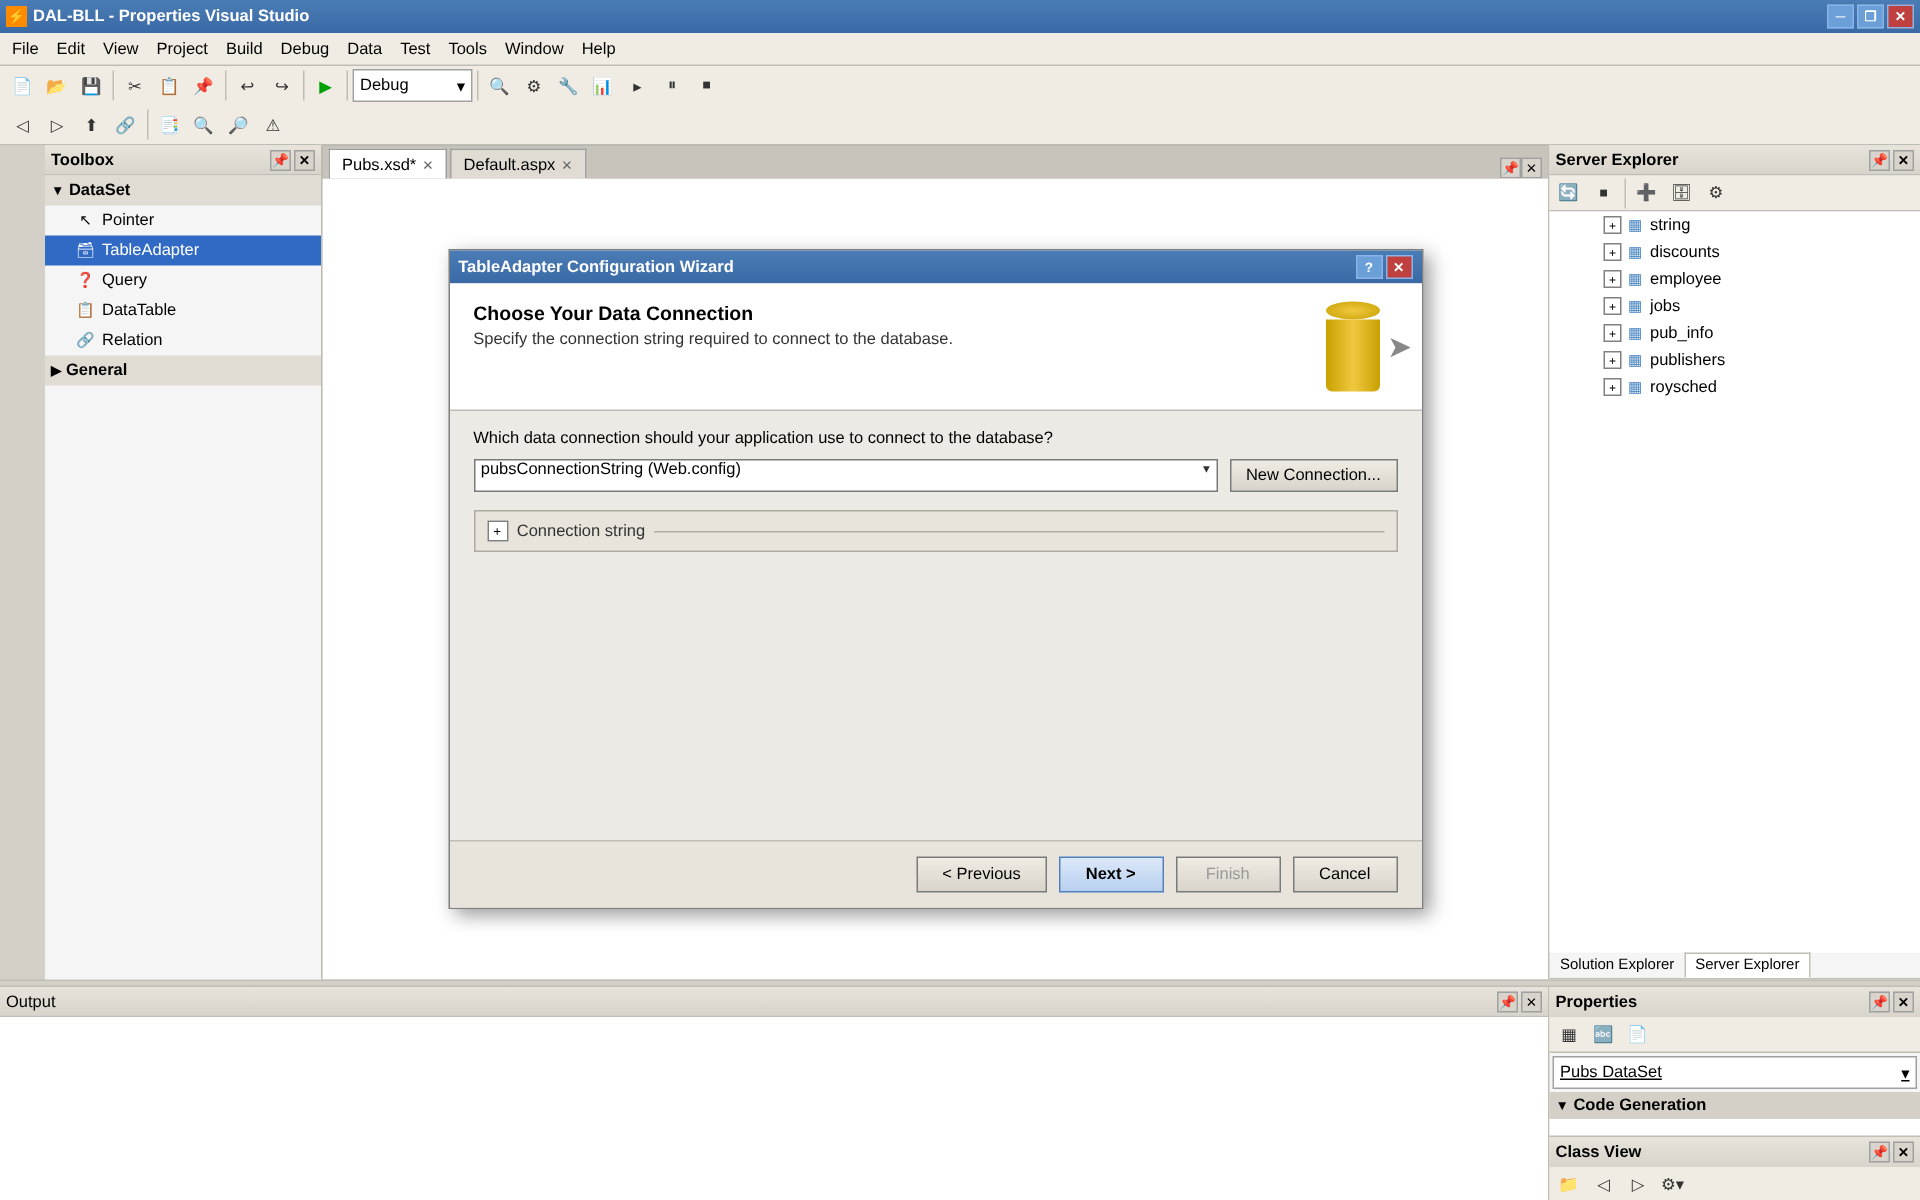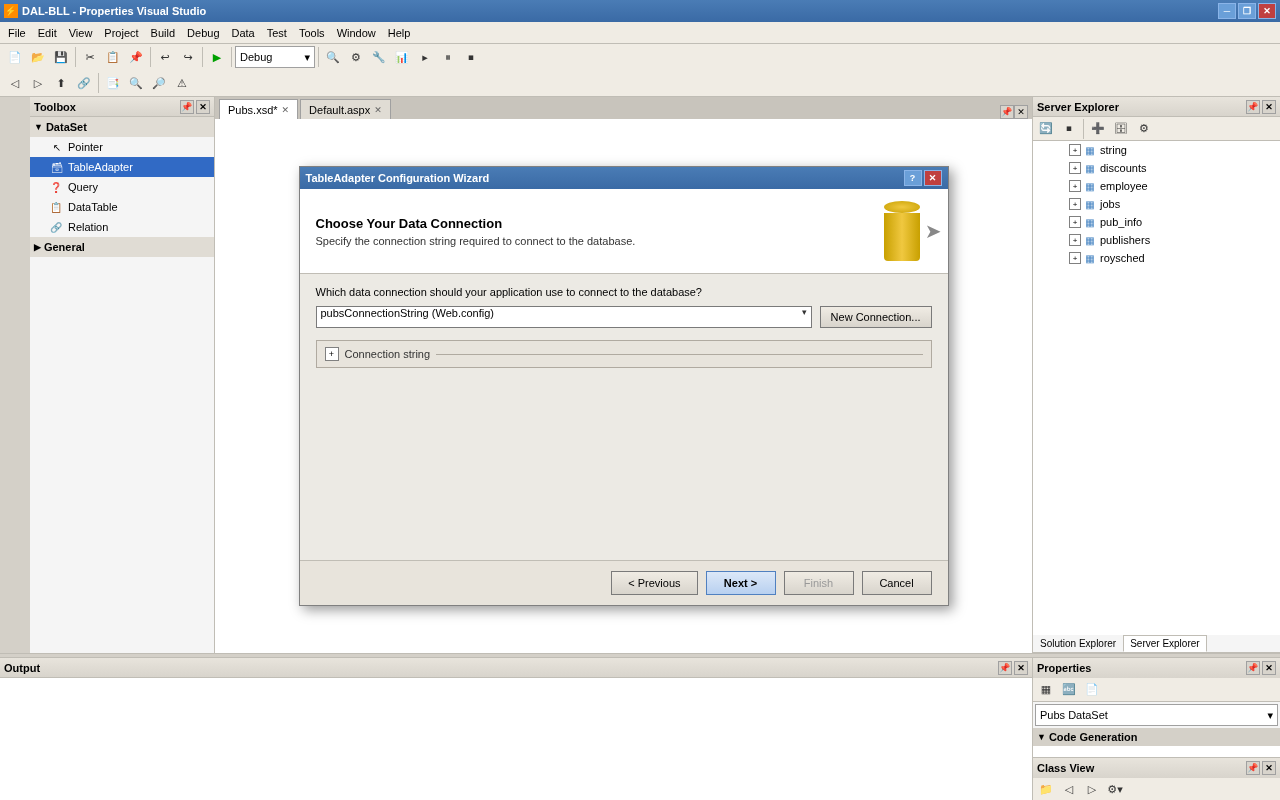--- a/index.html
+++ b/index.html
@@ -283,20 +283,21 @@
       gap: 1px;
     }
     .prop-object {
       height: 22px;
       background: white;
       border: 1px solid #a0a0a0;
       display: flex; align-items: center;
       padding: 0 4px;
       font-size: 11px;
       margin: 2px;
+      text-decoration: underline;
     }
     .prop-section {
       background: #d4d0c8;
       height: 18px;
       display: flex; align-items: center;
       padding: 0 4px;
       font-size: 11px;
       font-weight: bold;
     }
     .class-header {
@@ -358,21 +359,20 @@
     }
     .dialog-btn.close { background: #c04040; }
     .dialog-body {
       background: #eceae4;
       padding: 0;
     }
     .dialog-header-section {
       background: white;
       padding: 12px 16px;
       display: flex;
-      align-items: center;
       gap: 16px;
       border-bottom: 1px solid #c0bdb5;
     }
     .dialog-header-text { flex: 1; }
     .dialog-main-title {
       font-size: 13px;
       font-weight: bold;
       margin-bottom: 4px;
     }
     .dialog-subtitle {
@@ -775,21 +775,21 @@
       </div>
     </div>
   </div>
 </div>
 
 <div class="panel-resize-handle"></div>
 
 <div class="bottom-panels">
 
   <div style="flex:1; background:#f5f5f5; display:flex; flex-direction:column;">
-    <div style="height:20px; background:linear-gradient(to bottom, #e8e4dc, #d8d4cc); border-bottom:1px solid #c0bdb5; display:flex; align-items:center; padding: 0 4px; font-size:11px; font-weight:bold; justify-content:space-between;">
+    <div style="height:20px; background:linear-gradient(to bottom, #e8e4dc, #d8d4cc); border-bottom:1px solid #c0bdb5; display:flex; align-items:center; padding: 0 4px; font-size:11px; font-weight:normal; justify-content:space-between;">
       <span>Output</span>
       <div style="display:flex; gap:2px;">
         <div class="panel-btn">📌</div>
         <div class="panel-btn">✕</div>
       </div>
     </div>
     <div style="flex:1; background:white;"></div>
   </div>
 
   <div class="properties-panel">

